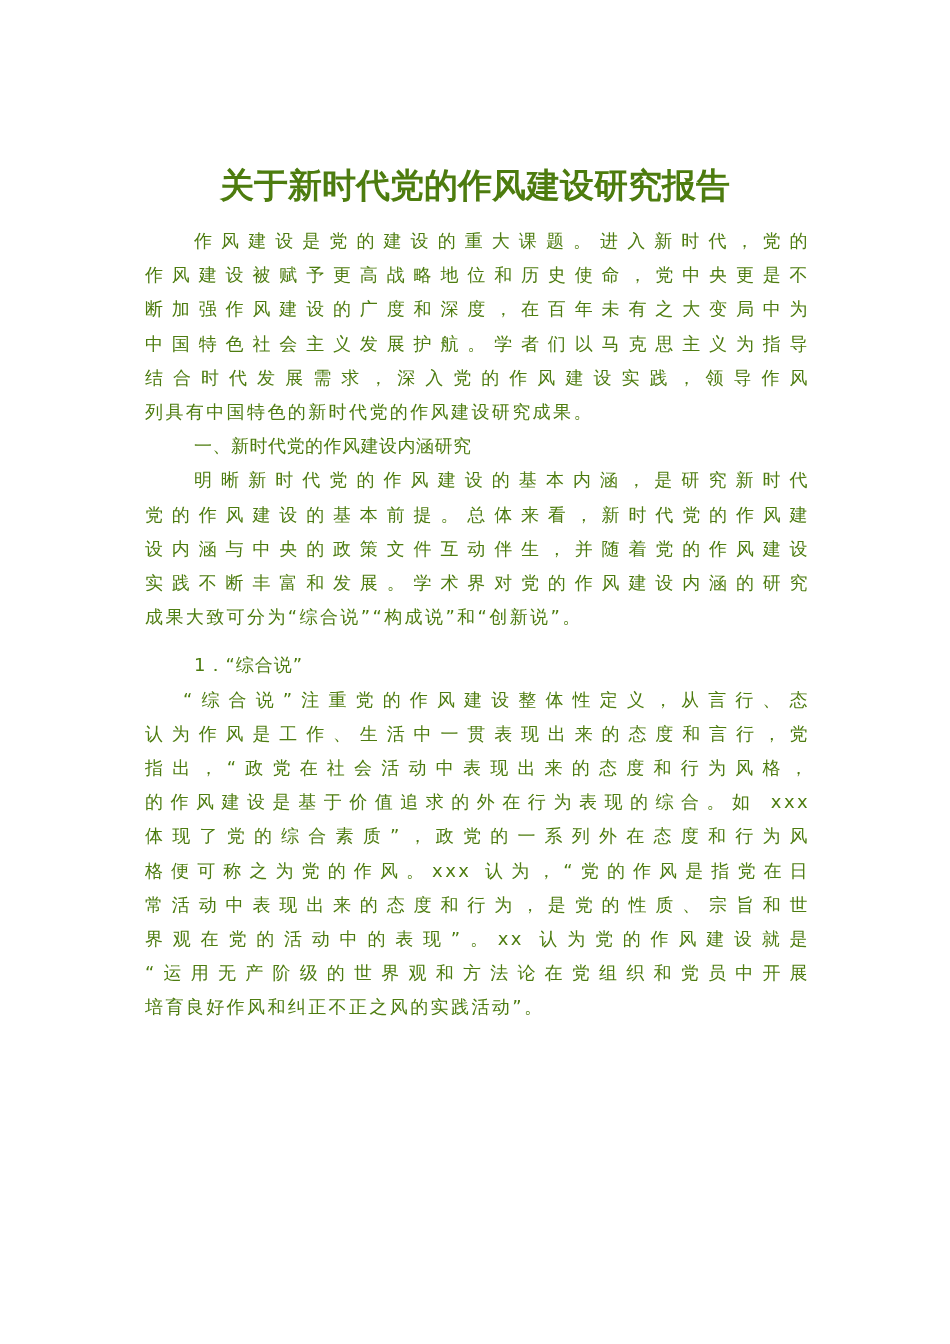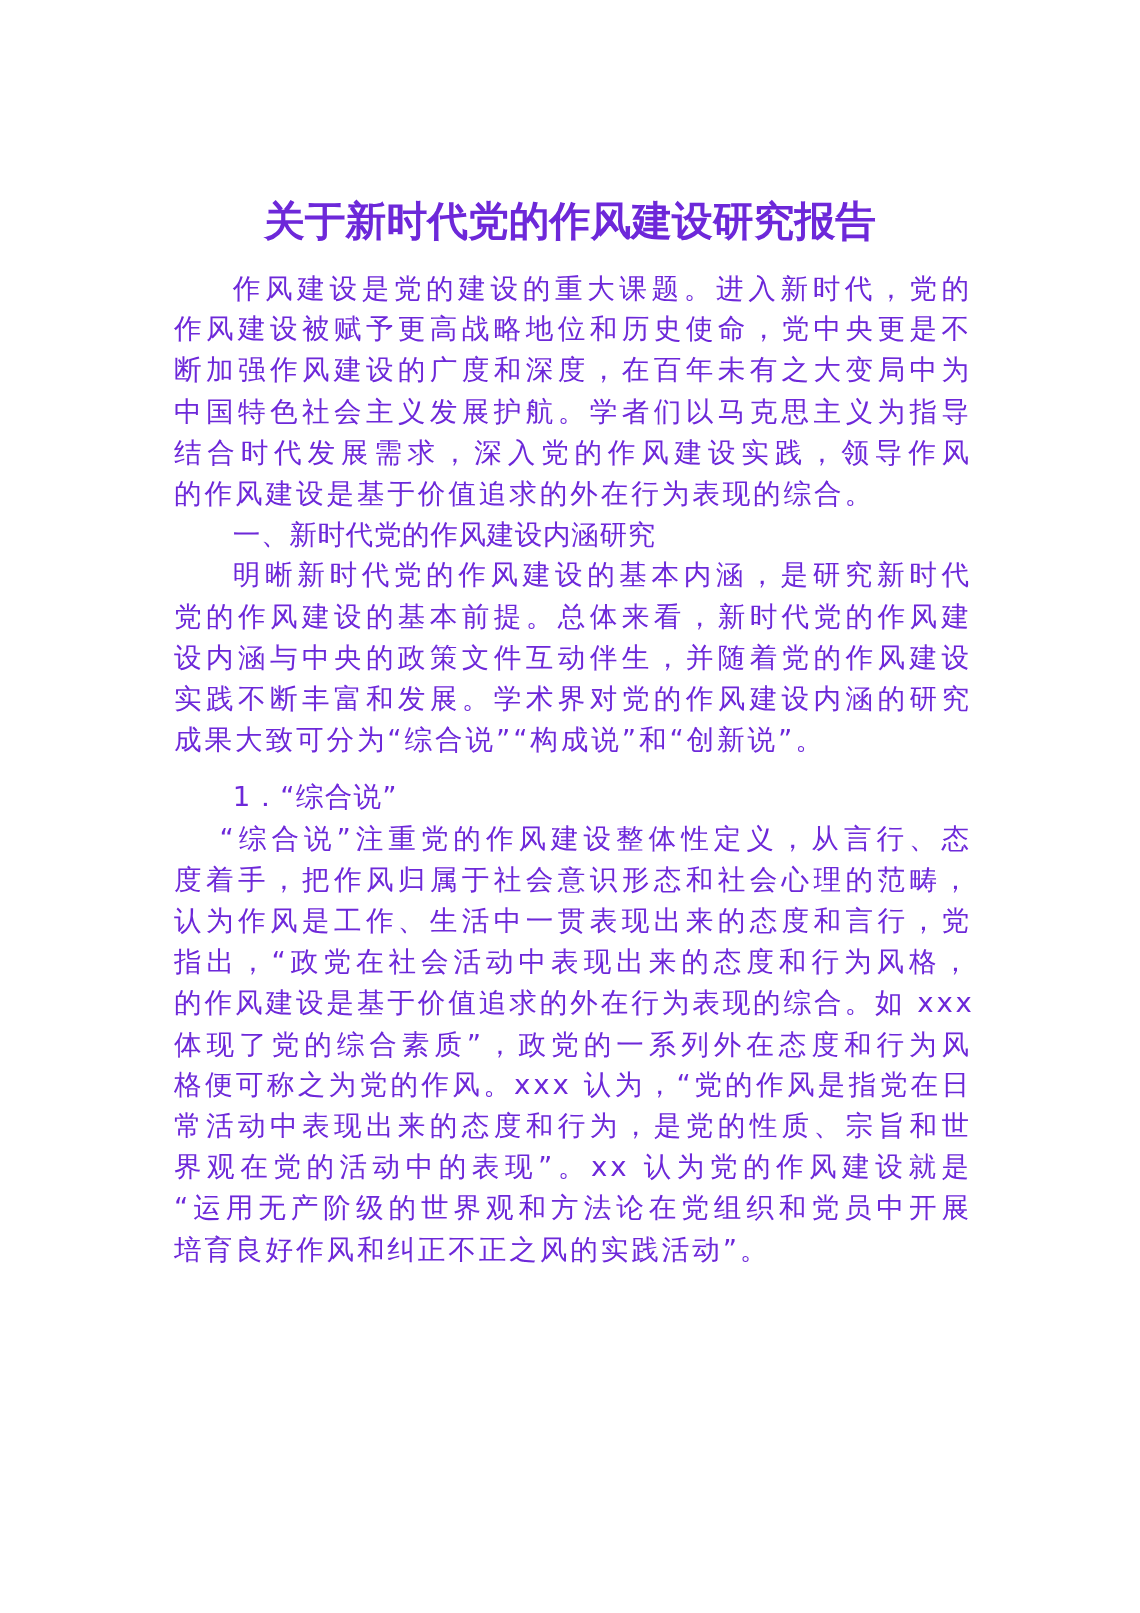--- a/index.html
+++ b/index.html
@@ -1,31 +1,31 @@
 <!DOCTYPE html>
 <html><head>
   <meta charset="utf-8">
   <style>
     html, body { margin: 0; padding: 0; background: #ffffff; }
     body { width: 950px; height: 1344px; position: relative; overflow: hidden; }
     .page {
       position: absolute; left: 0; top: 0; width: 912px; height: 1344px;
-      background: #ffffff; color: #6d28d9;
+      background: #ffffff; color: #4d7c0f;
     }
     .title {
       position: absolute; left: 0; top: 160px; width: 950px;
       text-align: center;
       font-family: "DejaVu Serif", "Liberation Serif", serif;
       font-weight: bold; font-size: 34px; line-height: 50px;
       letter-spacing: 0px;
     }
     .body {
       position: absolute; left: 145px; top: 224px; width: 665px;
       font-family: "DejaVu Sans", "Liberation Sans", sans-serif;
-      font-size: 23px; line-height: 34.2px;
+      font-size: 18px; line-height: 34.2px;
       text-align: justify; text-justify: inter-character;
       letter-spacing: 2.4px;
     }
     .line { display: block; white-space: nowrap; text-align-last: justify; }
     .line.last { text-align-last: left; }
     .indent { padding-left: 49px; }
   </style>
 </head>
 <body>
 
@@ -33,38 +33,37 @@
   <div class="title">关于新时代党的作风建设研究报告</div>
 
   <div class="body">
 
     <div>
       <span class="line indent">作风建设是党的建设的重大课题。进入新时代，党的</span>
       <span class="line">作风建设被赋予更高战略地位和历史使命，党中央更是不</span>
       <span class="line">断加强作风建设的广度和深度，在百年未有之大变局中为</span>
       <span class="line">中国特色社会主义发展护航。学者们以马克思主义为指导</span>
       <span class="line">结合时代发展需求，深入党的作风建设实践，领导作风</span>
-      <span class="line last">的作风建设是基于价值追求的外在行为表现的综合。</span>
+      <span class="line last">列具有中国特色的新时代党的作风建设研究成果。</span>
     </div>
 
     <span class="line last indent" style="font-weight:normal;letter-spacing:0.5px;">一、新时代党的作风建设内涵研究</span>
 
     <div>
       <span class="line indent">明晰新时代党的作风建设的基本内涵，是研究新时代</span>
       <span class="line">党的作风建设的基本前提。总体来看，新时代党的作风建</span>
       <span class="line">设内涵与中央的政策文件互动伴生，并随着党的作风建设</span>
       <span class="line">实践不断丰富和发展。学术界对党的作风建设内涵的研究</span>
       <span class="line last">成果大致可分为“综合说”“构成说”和“创新说”。</span>
     </div>
 
     <span class="line last indent" style="letter-spacing:1px;margin-top:14px;">1．“综合说”</span>
 
     <div>
       <span class="line indent" style="padding-left:38px;">“综合说”注重党的作风建设整体性定义，从言行、态</span>
-      <span class="line">度着手，把作风归属于社会意识形态和社会心理的范畴，</span>
       <span class="line">认为作风是工作、生活中一贯表现出来的态度和言行，党</span>
       <span class="line">指出，“政党在社会活动中表现出来的态度和行为风格，</span>
       <span class="line">的作风建设是基于价值追求的外在行为表现的综合。如 xxx</span>
       <span class="line">体现了党的综合素质”，政党的一系列外在态度和行为风</span>
       <span class="line">格便可称之为党的作风。xxx 认为，“党的作风是指党在日</span>
       <span class="line">常活动中表现出来的态度和行为，是党的性质、宗旨和世</span>
       <span class="line">界观在党的活动中的表现”。xx 认为党的作风建设就是</span>
       <span class="line">“运用无产阶级的世界观和方法论在党组织和党员中开展</span>
       <span class="line last">培育良好作风和纠正不正之风的实践活动”。</span>
     </div>

